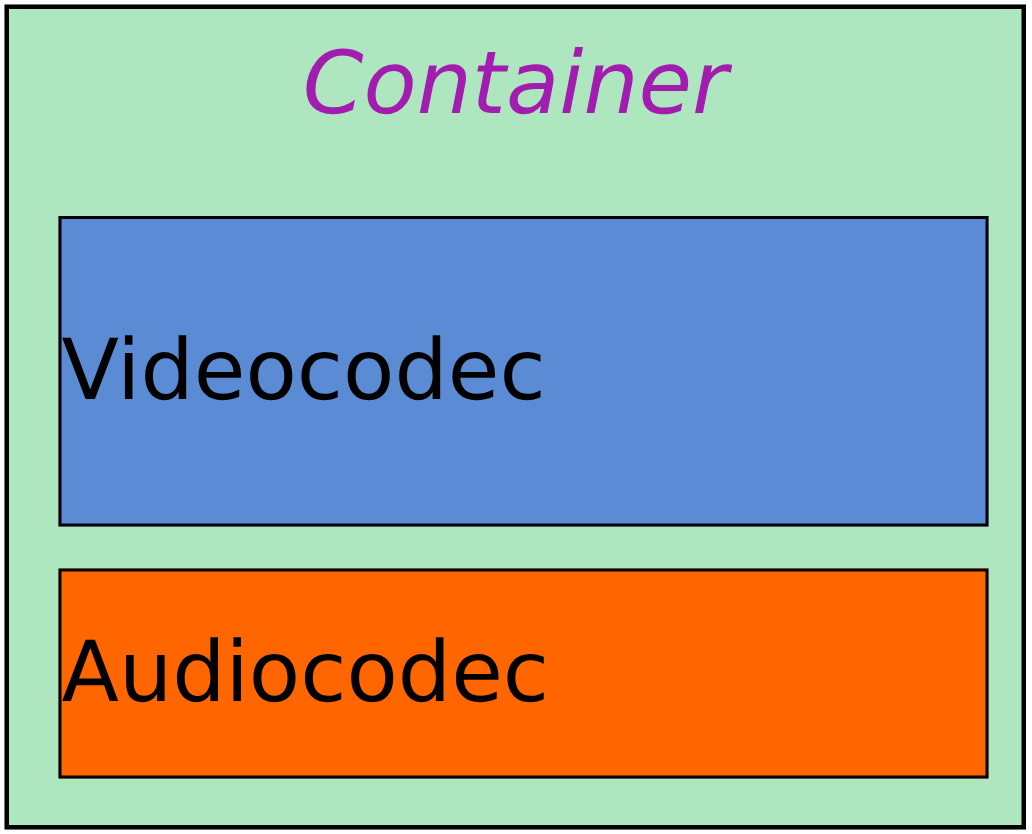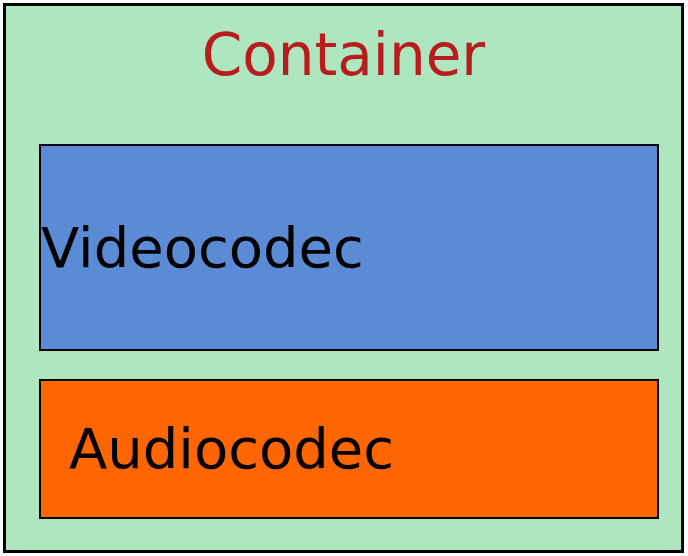--- a/index.html
+++ b/index.html
@@ -35,23 +35,24 @@
   }
 
   .container-title {
     position: absolute;
     left: 0;
     top: 20px;
     width: 100%;
     text-align: center;
     font-size: 58px;
     line-height: 1.0;
-    color: #b91c1c;
+    color: #a21caf;
     letter-spacing: 0px;
     white-space: nowrap;
+    font-style: italic;
   }
 
   
   .codec-box {
     position: absolute;
     box-sizing: border-box;
     border: 2px solid #000000;
     display: flex;
     align-items: center;
   }
@@ -71,21 +72,20 @@
     height: 207px;
     background: #5b8bd5;
   }
 
   .audio-box {
     left: 33px;
     top: 373px;
     width: 620px;
     height: 140px;
     background: #ff6600;
-    padding-left: 28px;
   }
 </style>
 </head>
 <body>
 
 <div id="diagram-canvas">
 
   <div class="container-box">
 
     <div class="container-title">Container</div>

